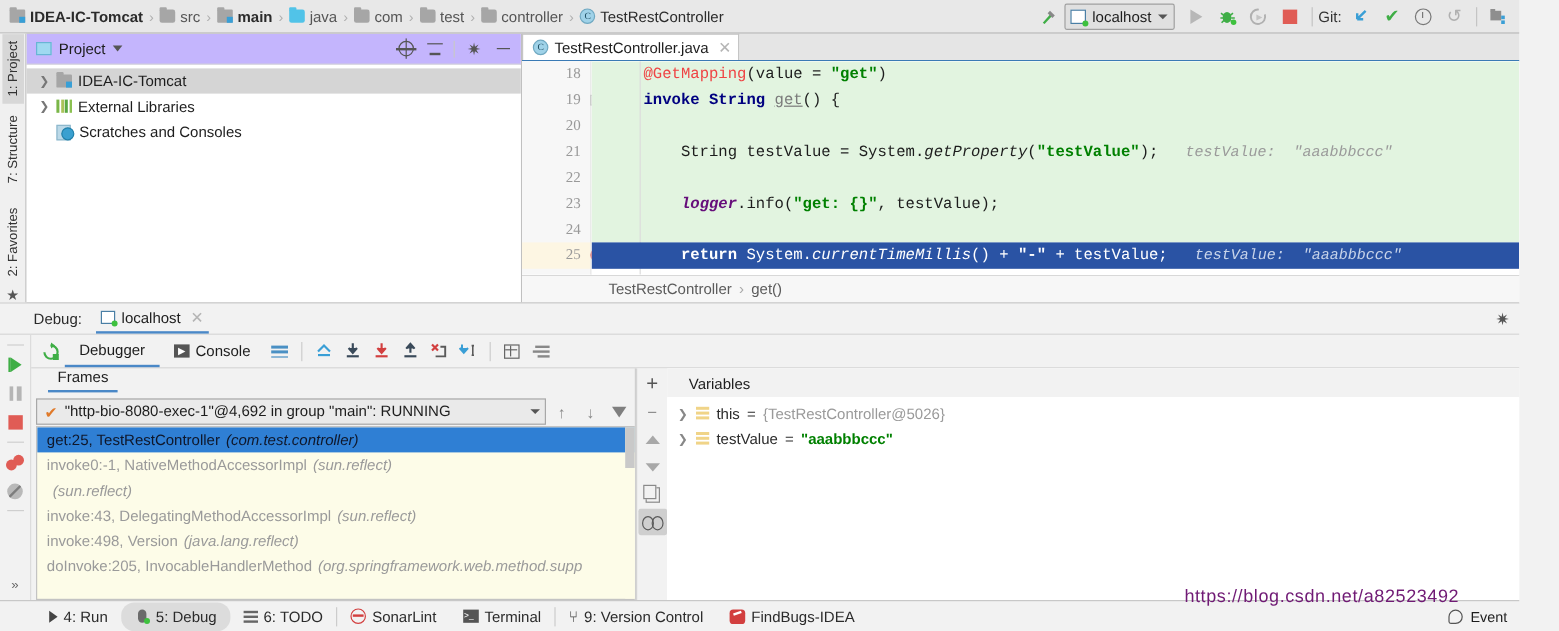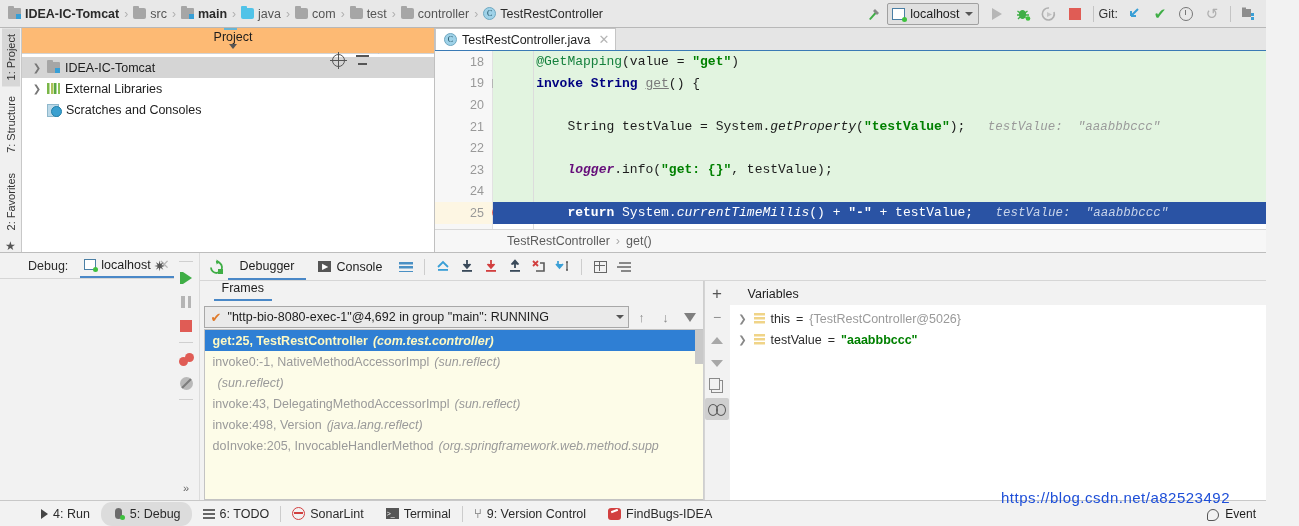--- a/index.html
+++ b/index.html
@@ -70,22 +70,22 @@
   .vico { width:11px; height:10px; }
   .vico.folder { background:#8c8c8c; border-radius:1px; }
   .vico.struct { background:
       linear-gradient(#777,#777) 0 0/4px 4px no-repeat,
       linear-gradient(#777,#777) 6px 0/4px 4px no-repeat,
       linear-gradient(#777,#777) 0 6px/4px 4px no-repeat; }
   .vstar { font-size:12px; color:#555; }
 
   
   .projpanel { width:413px; background:#fff; display:flex; flex-direction:column; border-right:1px solid #c0c0c0;}
-  .proj-header { height:26px; background:#fdba74; display:flex; align-items:center; padding:0 4px 0 8px;
-                 border-bottom:1px solid #d4d4d4;flex-direction:column; }
+  .proj-header { height:26px; background:#c4b5fd; display:flex; align-items:center; padding:0 4px 0 8px;
+                 border-bottom:1px solid #d4d4d4; }
   .proj-header .title { font-size:12.5px; margin-left:6px; }
   .pico-sq { width:13px;height:11px;background:#9fd9f0;border:1px solid #68b5d4; }
   .hdr-chev { width:0;height:0;border-left:4px solid transparent;border-right:4px solid transparent;border-top:5px solid #555; margin-left:6px;}
   .hdr-right { margin-left:auto; display:flex; align-items:center; gap:2px; }
   .hbtn { width:22px;height:22px;display:flex;align-items:center;justify-content:center; }
   .target { width:13px;height:13px;border:1.5px solid #555;border-radius:50%;position:relative;}
   .target::before{content:'';position:absolute;left:-3px;top:5px;width:17px;height:1.5px;background:#555;}
   .target::after{content:'';position:absolute;top:-3px;left:5px;width:1.5px;height:17px;background:#555;}
   .collapse { width:13px;height:12px;position:relative;}
   .collapse::before{content:'';position:absolute;top:1px;left:0;width:13px;height:1.6px;background:#555;}
@@ -110,52 +110,52 @@
   
   .editorcol { flex:1; display:flex; flex-direction:column; min-width:0; background:#fff; }
   .tabbar { height:23px; background:#e5e5e5; display:flex; align-items:flex-end; border-bottom:1px solid #3a7ab5;}
   .etab { height:22px; background:#fff; display:flex; align-items:center; gap:5px; padding:0 6px 0 8px;
           border:1px solid #c5c5c5; border-bottom:none; font-size:12.5px; }
   .tab-x { color:#b5b5b5; font-size:13px; margin-left:3px;}
 
   .editor { flex:1; display:flex; position:relative; background:#fff; overflow:hidden; }
   .gutter { width:58px; background:#f7f7f7; border-right:1px solid #e2e2e2; position:relative; flex:0 0 58px;}
   .gline { height:21.6px; display:flex; align-items:center; justify-content:flex-end; padding-right:8px;
-           color:#999; font-size:12.5px; font-family:Liberation Sans, sans-serif; position:relative;}
+           color:#999; font-size:12.5px; font-family:Liberation Serif, serif; position:relative;}
   .gline.hl { background:#fdf6e3; }
   .bp { position:absolute; right:-13px; top:4px; width:13px;height:13px;border-radius:50%;
         background:#e05c55; }
   .bp::after { content:'✓'; position:absolute; left:2px; top:-2px; color:#fff; font-size:10px; font-weight:bold; }
   .foldmark { position:absolute; right:-9px; top:6px; width:9px;height:9px;border:1px solid #b5b5b5;color:#b5b5b5;
      font-size:8px; line-height:7px; text-align:center; background:#f7f7f7;}
   .gutter-foldline { position:absolute; right:-4.5px; top:15px; bottom:0px; width:1px; background:#d0d0d0; }
 
   .codearea { flex:1; position:relative; background:#fff; overflow:hidden; }
   .execband { position:absolute; left:0; right:0; background:#e2f4e0; }
   .codelines { position:relative; font-family:"Liberation Mono","DejaVu Sans Mono", monospace; font-size:13px; }
   .cline { height:21.6px; line-height:21.6px; padding-left:12px; white-space:pre; position:relative; }
   .cline.cur { background:#2a53a4; color:#fff; }
   .indentline { position:absolute; left:28px; top:0; bottom:0; width:1px; background:#dcdcdc; }
   .kw { color:#000080; font-weight:bold; }
-  .anno { color:#15803d; }
+  .anno { color:#ef4444; }
   .str { color:#008000; font-weight:bold; }
   .meth { color:#7a7a7a;text-decoration:underline; }
   .ital { font-style:italic; }
   .fld { color:#660e7a; font-style:italic; font-weight:bold;}
   .hint { color:#9a9a9a; font-style:italic; font-family:"Liberation Mono",monospace; font-size:12.5px;}
   .cline.cur .hint { color:#c8d4ea; }
   .cline.cur .kw, .cline.cur .str, .cline.cur .stat { color:#fff; }
   .scroll-v { position:absolute; right:0; top:0; width:9px; bottom:0; }
 
   .breadcrumb2 { height:23px; background:#f7f7f7; border-top:1px solid #d8d8d8; display:flex; align-items:center;
                  padding-left:72px; gap:6px; font-size:12.5px; color:#5c5c5c; }
   .breadcrumb2 .bsep { color:#aaa; }
 
   
-  .debugpanel { height:248px; min-height:248px; background:#f2f2f2; display:flex; flex-direction:row;
+  .debugpanel { height:248px; min-height:248px; background:#f2f2f2; display:flex; flex-direction:column;
                 border-top:1px solid #bdbdbd; }
   .dbg-title { height:26px; display:flex; align-items:center; padding-left:28px; border-bottom:1px solid #d6d6d6;
                background:#f2f2f2; position:relative;}
   .dbg-title .lab { font-size:12.5px; margin-right:12px; color:#2b2b2b;}
   .dbg-tab { display:flex; align-items:center; gap:5px; height:25px; padding:0 4px; border-bottom:2px solid #4a88c7;
              font-size:12.5px;}
   .dbg-title .settings-gear { position:absolute; right:8px; font-size:14px; color:#555; }
 
   .dbg-body { flex:1; display:flex; min-height:0; }
   .dbg-left-strip { width:26px; background:#f2f2f2; display:flex; flex-direction:column; align-items:center;
@@ -202,21 +202,21 @@
   .thread-sel { flex:1; height:22px; border:1px solid #a8a8a8; background:#eaeaea; display:flex; align-items:center;
                 padding:0 4px 0 6px; gap:6px; font-size:12.5px; min-width:0;}
   .thread-sel .tick { color:#e07a2a; font-size:13px;}
   .thread-sel .txt { flex:1; white-space:nowrap; overflow:hidden; text-overflow:ellipsis;}
   .tb-ic { width:22px;height:22px;display:flex;align-items:center;justify-content:center;color:#8a8a8a;font-size:13px;}
   .funnel { width:0;height:0;border-left:6px solid transparent;border-right:6px solid transparent;border-top:9px solid #7f7f7f;}
 
   .frames-list { flex:1; background:#fdfce8; border:1px solid #c3c3c3; border-right:none; margin-left:4px;
                  overflow:hidden; position:relative; }
   .frow { height:21px; display:flex; align-items:center; padding-left:8px; font-size:12.5px; color:#9a9a9a; white-space:nowrap;}
-  .frow.sel { background:#2f7fd4; color:#fef9c3;font-weight:bold; }
+  .frow.sel { background:#2f7fd4; color:#0f172a; }
   .frow .pkg { font-style:italic; margin-left:5px; }
   .frames-scroll { position:absolute; right:0; top:0; width:8px; bottom:0; background:#fdfce8;}
   .frames-thumb { position:absolute; right:0; top:0; width:8px; height:34px; background:#c9c9c9;}
 
   .frames-right-strip { width:26px; display:flex; flex-direction:column; align-items:center; padding-top:2px; gap:1px;
      background:#f2f2f2; border-left:1px solid #d4d4d4;}
   .fr-ic { width:24px;height:22px;display:flex;align-items:center;justify-content:center;color:#8e8e8e;font-size:14px;}
   .fr-ic.plus { color:#555; font-size:17px;}
   .fr-ic .tri-up { width:0;height:0;border-left:6px solid transparent;border-right:6px solid transparent;border-bottom:7px solid #a8a8a8;}
   .fr-ic .tri-dn { width:0;height:0;border-left:6px solid transparent;border-right:6px solid transparent;border-top:7px solid #a8a8a8;}
@@ -254,24 +254,24 @@
      linear-gradient(#666,#666) 0 8px/12px 2px no-repeat;}
   .sonar-ico { width:13px;height:13px;border:1.6px solid #d23f3f;border-radius:50%;position:relative;}
   .sonar-ico::after{content:'';position:absolute;left:1px;top:4.2px;width:9px;height:1.6px;background:#d23f3f;}
   .term-ico { width:13px;height:11px;background:#555;color:#fff;font-size:7px;display:flex;align-items:center;padding-left:1px;}
   .vcs-ico { color:#444; font-size:13px; }
   .bug-ico { width:13px;height:12px;background:#d23f3f;border-radius:3px;position:relative;}
   .bug-ico::after{content:'';position:absolute;left:3px;top:2px;width:7px;height:2px;background:#fff;transform:rotate(-20deg);}
   .debug-ico { width:13px;height:12px; position:relative;}
   .debug-ico::before{content:'';position:absolute;left:3px;top:0;width:7px;height:11px;border-radius:4px;background:#6b6b6b;}
   .debug-ico::after{content:'';position:absolute;right:0;bottom:0;width:5px;height:5px;border-radius:50%;background:#3ec13e;}
-  .status-right { margin-left:auto; display:flex; align-items:flex-end; gap:6px; padding-right:10px; }
+  .status-right { margin-left:auto; display:flex; align-items:center; gap:6px; padding-right:10px; }
   .event-ico { width:12px;height:12px;border:1.6px solid #555; border-radius:50% 50% 50% 2px; }
 
-  .watermark { position:absolute; right:36px; bottom:20px; font-size:15px; color:#1d4ed8;
+  .watermark { position:absolute; right:50px; bottom:20px; font-size:15px; color:#701a75;
      font-family:"Liberation Sans",sans-serif; letter-spacing:0.5px; pointer-events:none; white-space:nowrap;}
 </style>
 </head>
 <body>
 
 <div class="app">
 
   <div class="toolbar">
     <div class="crumbs" id="crumbs">
         <span class="crumb bold">

